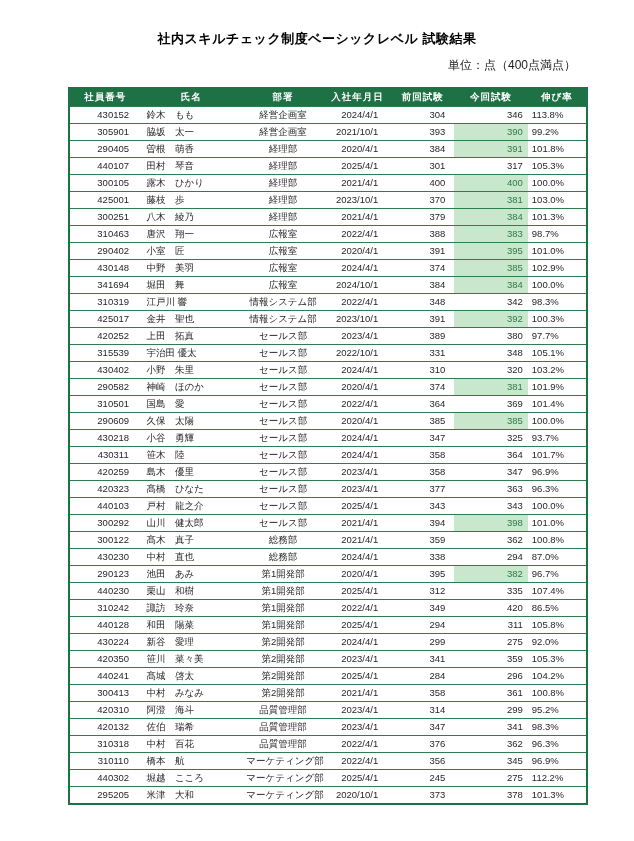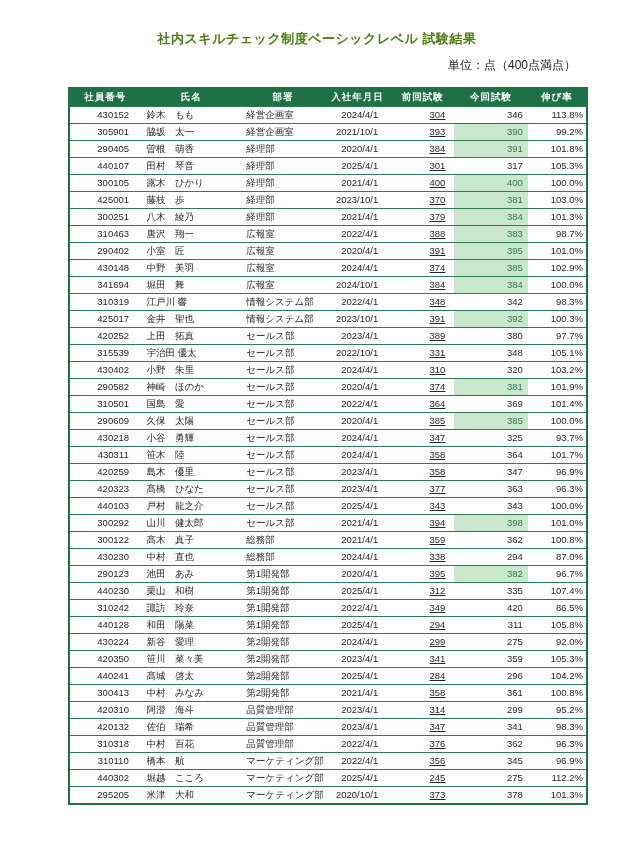--- a/index.html
+++ b/index.html
@@ -6,21 +6,21 @@
   .sheet{
     position:relative;
     width:634px;height:841px;
     background:#ffffff;
     font-family:"Liberation Sans","DejaVu Sans",sans-serif;
     overflow:hidden;
   }
   .title{
     position:absolute;top:30px;left:0;width:100%;
     text-align:center;
-    font-size:13px;font-weight:bold;color:#4d7c0f;
+    font-size:13px;font-weight:bold;color:#000000;
     letter-spacing:.5px;
   }
   .unit-note{
     position:absolute;top:57px;left:0;width:576px;
     text-align:right;
     font-size:12px;color:#222222;
   }
   .table-wrap{
     position:absolute;top:87px;left:68px;width:520px;
   }
@@ -42,25 +42,25 @@
     font-size:9.5px;
     color:var(--body-text,#262626);
     height:16px;padding:0 4px;
     border-top:1px solid var(--row-line,#2E7D4F);
     white-space:nowrap;overflow:hidden;
     line-height:16px;
   }
   
   td.c-emp_id{text-align:center;padding-left:20px;}
   td.c-name{text-align:left;padding-left:6px;}
-  td.c-dept{}
+  td.c-dept{text-align:center;}
   td.c-hire_date{text-align:right;padding-right:13px;}
-  td.c-prev_score{text-align:right;padding-right:9px;text-decoration:underline;}
+  td.c-prev_score{text-align:right;padding-right:9px;}
   td.c-curr_score{text-align:right;padding-right:5px;}
-  td.c-growth_rate{text-align:right;padding-right:3px;}
+  td.c-growth_rate{padding-right:3px;}
   td.hl{
     background:var(--highlight-bg,#C9E7CC);
     color:var(--highlight-text,#2E7B47);
   }
 </style>
 </head>
 <body>
 
 <div class="sheet">
   <div class="title">社内スキルチェック制度ベーシックレベル 試験結果</div>

